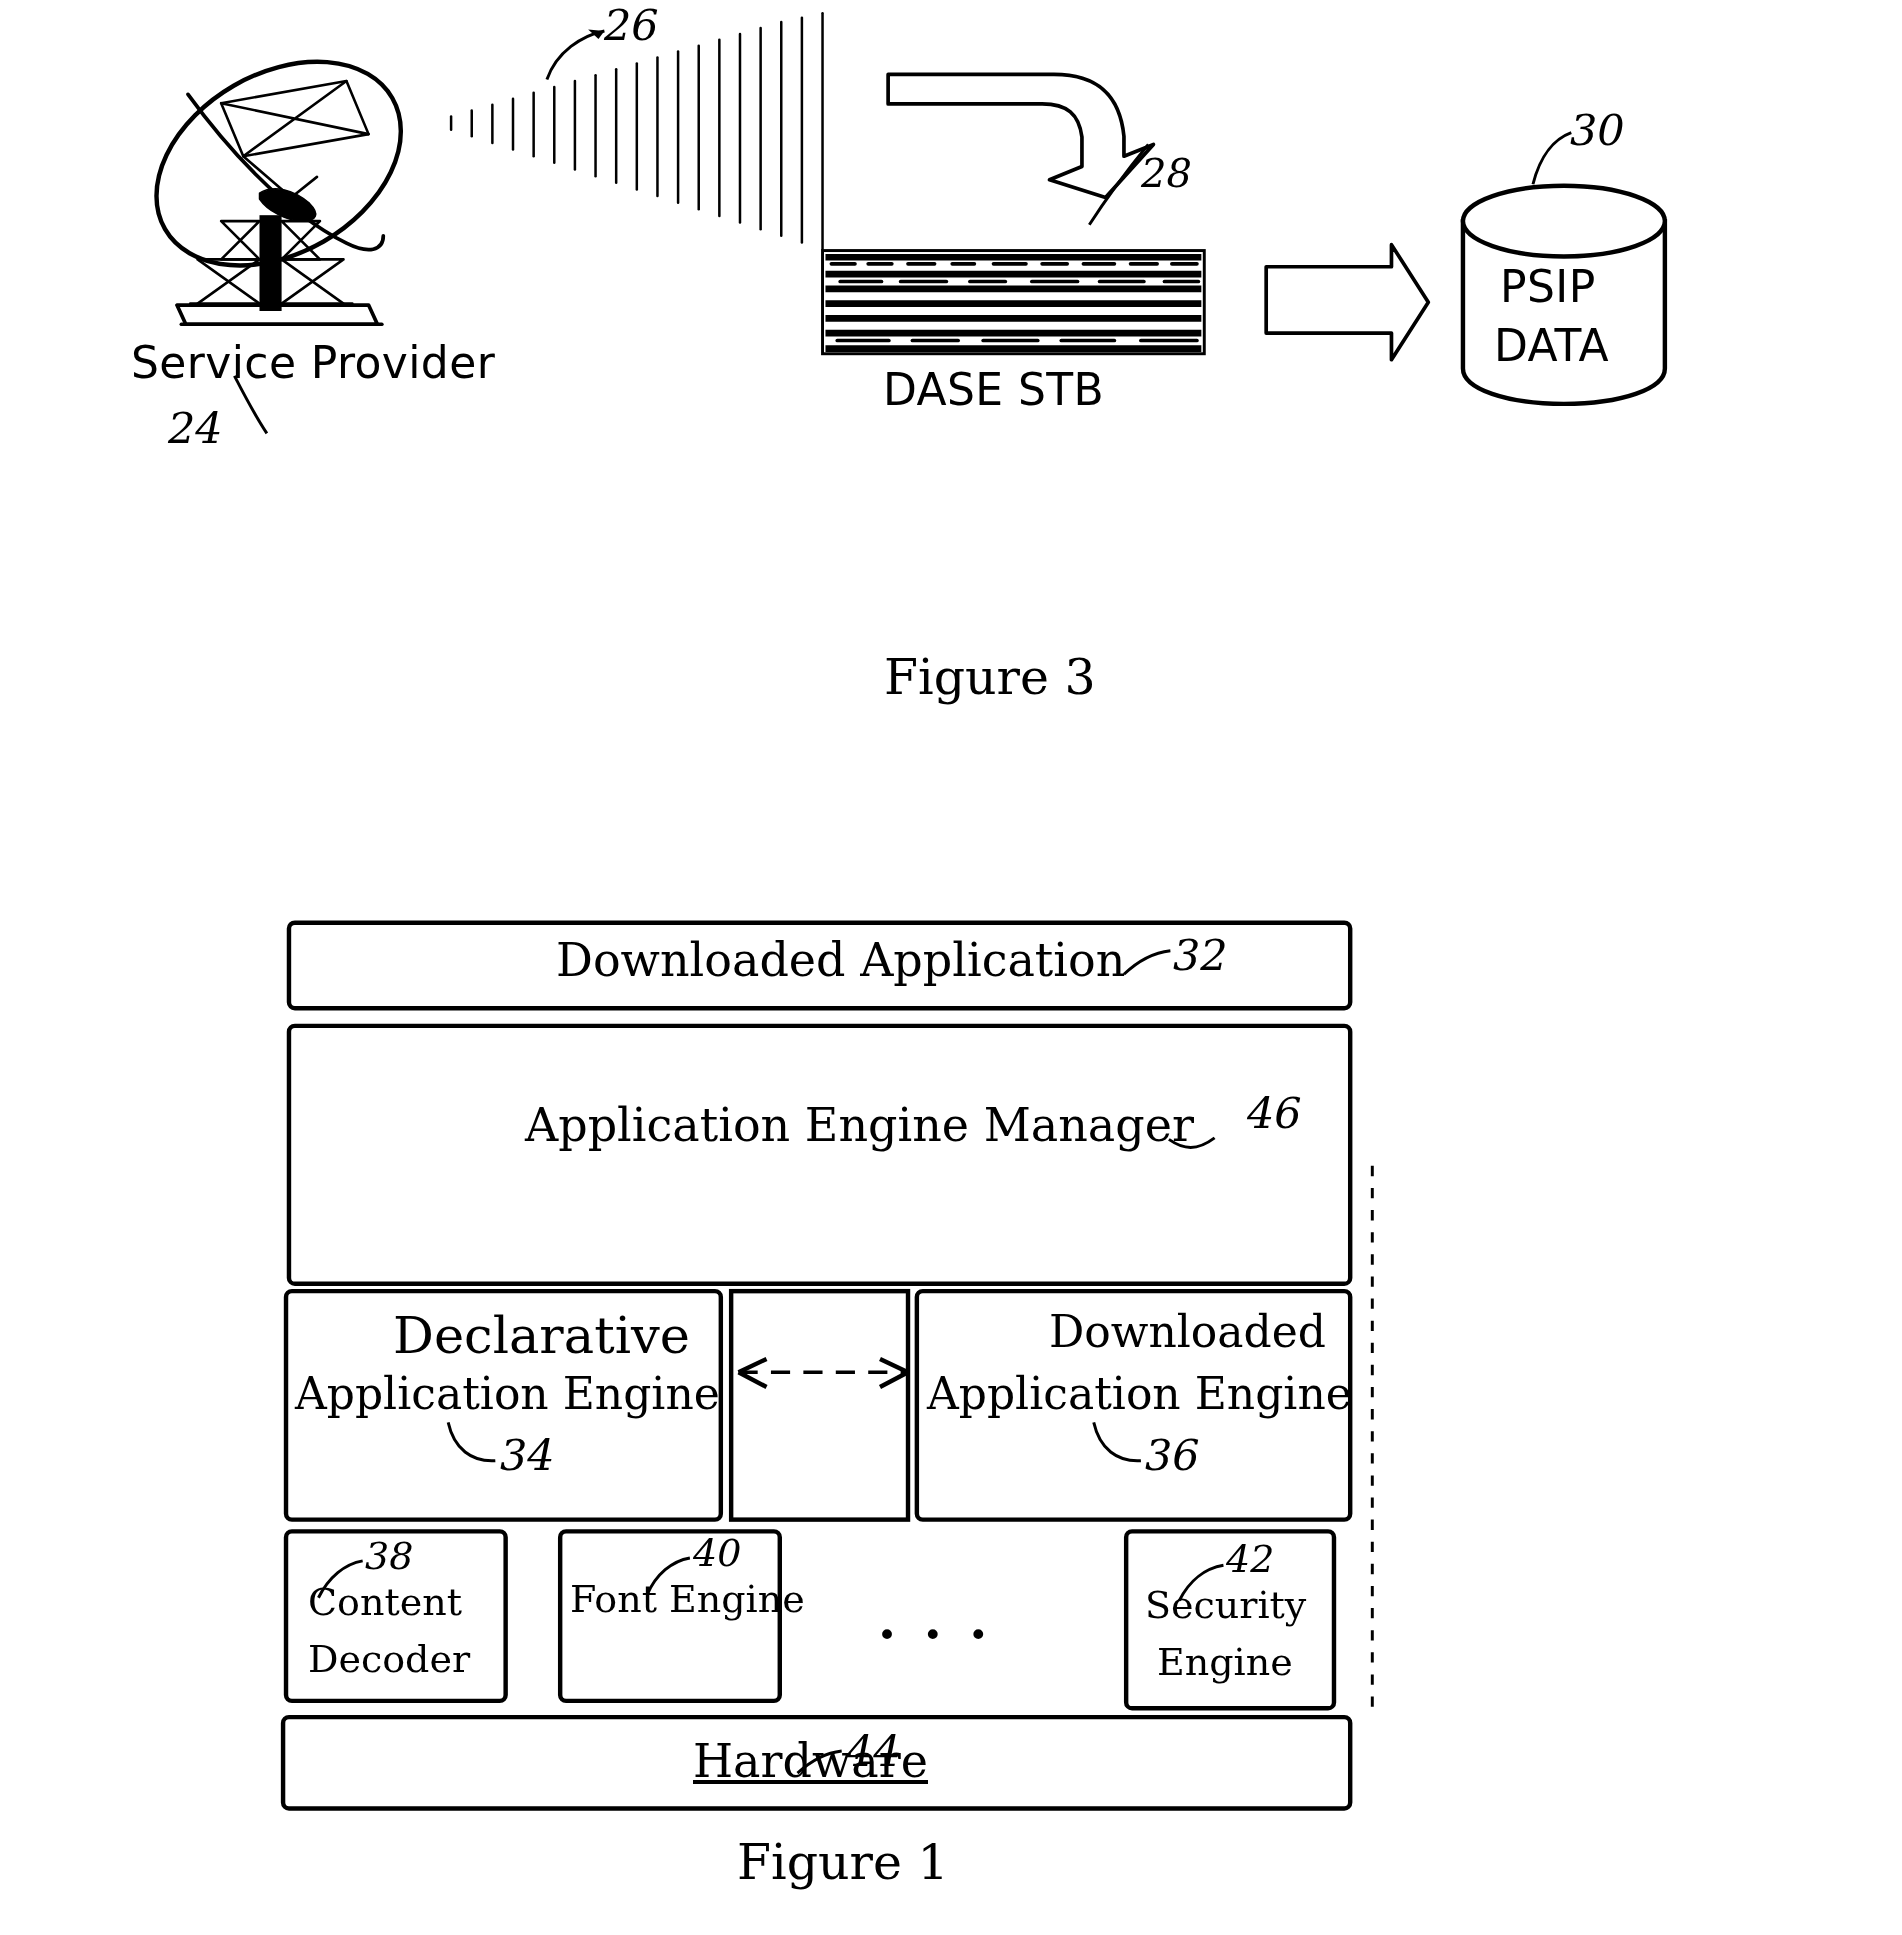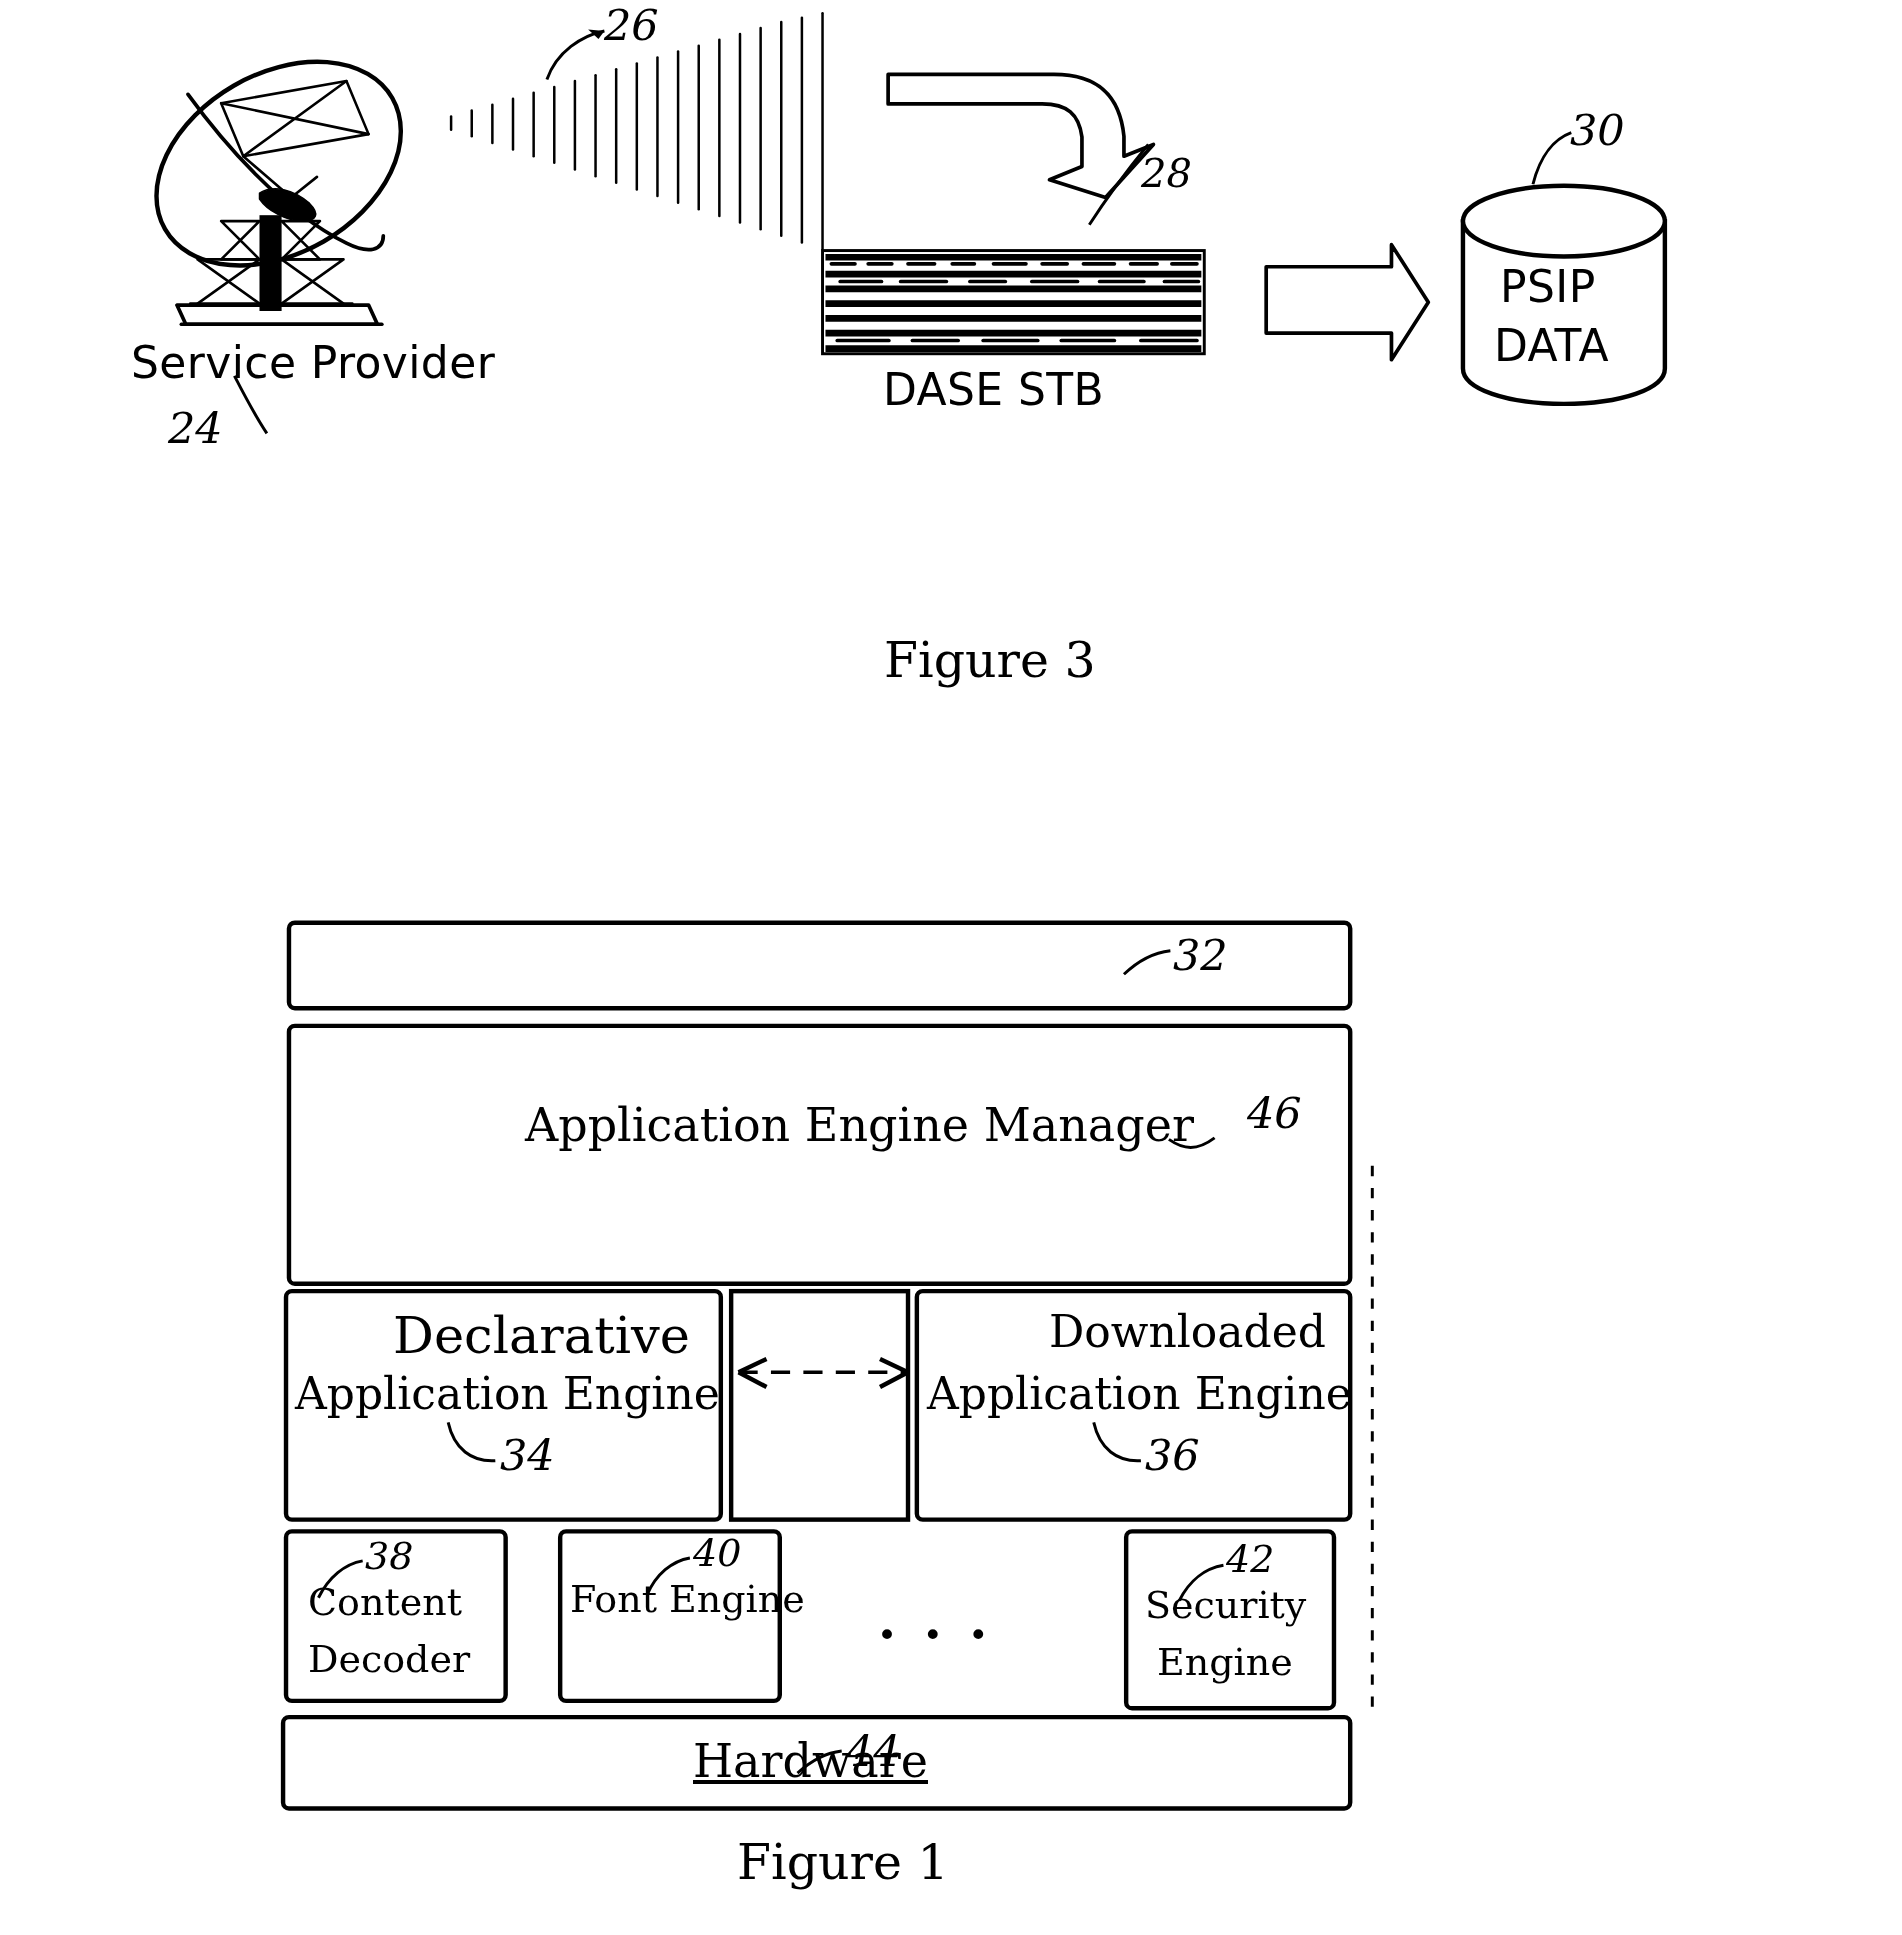--- a/index.html
+++ b/index.html
@@ -205,21 +205,21 @@
   <div class="txt refnum" style="left:1141px; top:153px; font-size:40px;">28</div>
 
   <div class="txt fig3-label" style="left:883px; top:368px; font-size:44px;">DASE STB</div>
 
   <div class="txt refnum" style="left:1570px; top:109px; font-size:43px;">30</div>
 
   <div class="txt fig3-label" style="left:1500px; top:265px; font-size:44px;">PSIP</div>
 
   <div class="txt fig3-label" style="left:1494px; top:324px; font-size:44px;">DATA</div>
 
-  <div class="txt fig-caption" style="left:884px; top:636px; font-size:49px;">Figure 3</div>
+  <div class="txt fig-caption" style="left:884px; top:653px; font-size:49px;">Figure 3</div>
 
   <svg class="layer" viewBox="0 0 2582 2627">
 
     <rect x="392" y="1252" width="1440" height="116" rx="8" fill="#ffffff" stroke="#000" stroke-width="6"></rect>
 
     <rect x="392" y="1392" width="1440" height="350" rx="8" fill="#ffffff" stroke="#000" stroke-width="6"></rect>
 
     <rect x="388" y="1752" width="590" height="310" rx="8" fill="#ffffff" stroke="#000" stroke-width="6"></rect>
 
     <rect x="992" y="1752" width="240" height="310" fill="#ffffff" stroke="#000" stroke-width="6"></rect>
@@ -245,20 +245,21 @@
     <path d="M 1525 1322 C 1548 1300, 1570 1292, 1588 1290" fill="none" stroke="#000" stroke-width="4"></path>
     <path d="M 1586 1546 C 1606 1560, 1624 1562, 1648 1544" fill="none" stroke="#000" stroke-width="4"></path>
     <path d="M 608 1930 C 616 1966, 640 1984, 672 1982" fill="none" stroke="#000" stroke-width="4"></path>
     <path d="M 1484 1930 C 1492 1966, 1516 1984, 1548 1982" fill="none" stroke="#000" stroke-width="4"></path>
     <path d="M 432 2168 C 446 2140, 468 2122, 492 2118" fill="none" stroke="#000" stroke-width="4"></path>
     <path d="M 878 2164 C 890 2136, 912 2118, 936 2114" fill="none" stroke="#000" stroke-width="4"></path>
     <path d="M 1600 2172 C 1614 2144, 1636 2128, 1660 2124" fill="none" stroke="#000" stroke-width="4"></path>
     <path d="M 1082 2406 C 1104 2386, 1124 2378, 1142 2376" fill="none" stroke="#000" stroke-width="4"></path>
   </svg>
 
+  <div class="txt fig4-label" style="left:556px; top:937px; font-size:46px;">Downloaded Application</div>
   <div class="txt refnum" style="left:1173px; top:934px; font-size:43px;">32</div>
 
   <div class="txt fig4-label" style="left:525px; top:1102px; font-size:46px;">Application Engine Manager</div>
   <div class="txt refnum" style="left:1247px; top:1092px; font-size:43px;">46</div>
 
   <div class="txt fig4-label" style="left:393px; top:1310px; font-size:51px;">Declarative</div>
   <div class="txt fig4-label" style="left:295px; top:1372px; font-size:44px;">Application Engine</div>
   <div class="txt refnum" style="left:500px; top:1434px; font-size:43px;">34</div>
 
   <div class="txt fig4-label" style="left:1049px; top:1310px; font-size:44px;">Downloaded</div>

